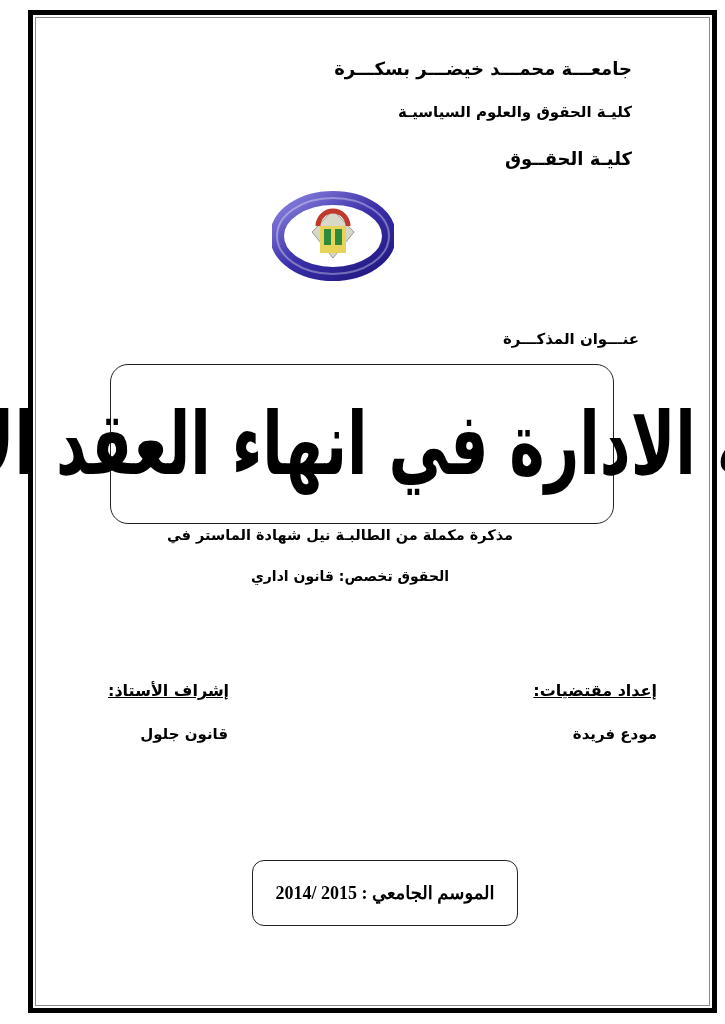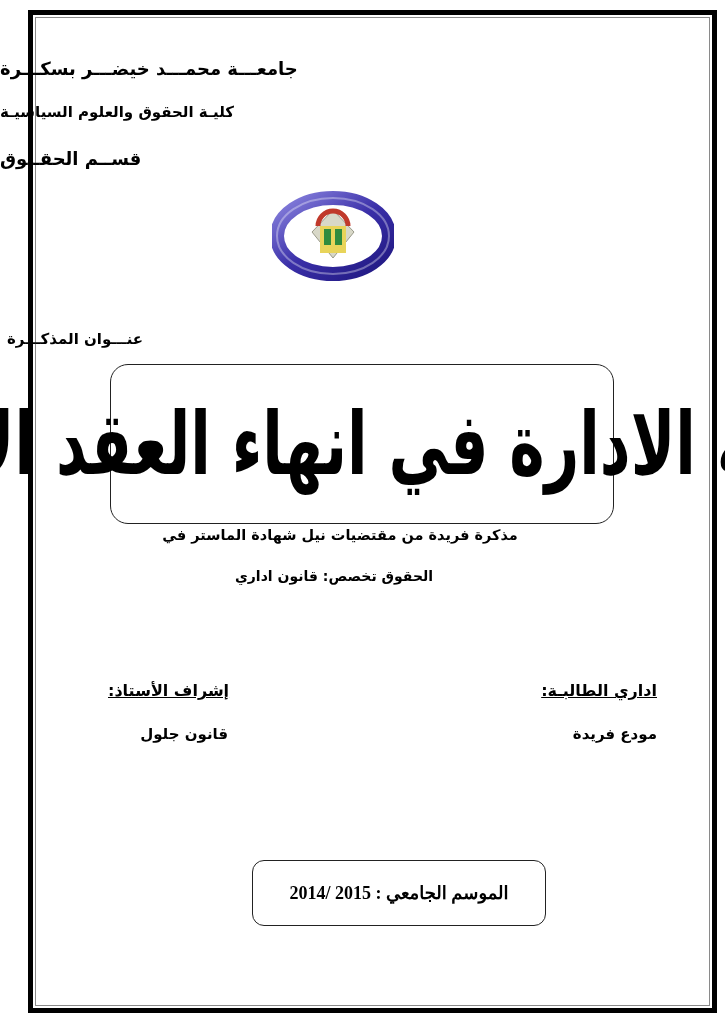--- a/index.html
+++ b/index.html
@@ -1,46 +1,46 @@
 <!DOCTYPE html>
 <html><head>
   <meta charset="utf-8">
   <style>
     html, body { margin: 0; padding: 0; background: #ffffff; }
     body { width: 725px; height: 1024px; position: relative; overflow: hidden; font-family: "DejaVu Sans", sans-serif; color: #000; }
     .frame-outer { position: absolute; left: 28px; top: 10px; width: 689px; height: 1003px; border: 5px solid #000; box-sizing: border-box; }
     .frame-inner { position: absolute; left: 35px; top: 17px; width: 675px; height: 989px; border: 1px solid #8a8a8a; box-sizing: border-box; }
     .rtl { direction: rtl; unicode-bidi: embed; }
-    .line { position: absolute; left: 0; width: 624px; text-align: left; white-space: nowrap; font-weight: bold; }
+    .line { position: absolute; left: 8px; width: 624px; text-align: right; white-space: nowrap; font-weight: bold; }
     .uni { top: 58px; font-size: 18px; letter-spacing: 1px; }
     .fac { top: 103px; font-size: 15px; }
     .dept { top: 148px; font-size: 18px; }
     .logo { position: absolute; left: 272px; top: 186px; width: 122px; height: 98px; }
     .thesis-label { top: 330px; font-size: 15px; padding-left: 7px; }
     .title-box { position: absolute; left: 110px; top: 364px; width: 504px; height: 160px; border: 1.5px solid #222; border-radius: 18px; box-sizing: border-box; display: flex; align-items: center; justify-content: center; }
     .title-text { font-family: "DejaVu Sans", sans-serif; font-weight: bold; font-size: 60px; transform: scaleY(1.45); letter-spacing: -1px; white-space: nowrap; }
     .memo1 { top: 527px; font-size: 14.5px; left: 160px; width: 360px; text-align: center; }
-    .memo2 { top: 568px; font-size: 14px; left: 144px; width: 380px; text-align: center; font-weight: bold; }
+    .memo2 { top: 568px; font-size: 14px; left: 160px; width: 380px; text-align: center; font-weight: bold; }
     .col { position: absolute; font-weight: bold; white-space: nowrap; }
     .prep-label { right: 68px; top: 681px; font-size: 16px; text-decoration: underline; }
     .prep-name { right: 68px; top: 725px; font-size: 15px; }
     .sup-label { left: 108px; top: 681px; width: 126px; text-align: left; font-size: 16px; text-decoration: underline; }
     .sup-name { left: 108px; top: 725px; width: 120px; text-align: right; font-size: 15px; }
-    .year-box { position: absolute; left: 252px; top: 860px; width: 294px; height: 66px; border: 1.5px solid #222; border-radius: 12px; box-sizing: border-box; display: flex; align-items: center; justify-content: center; }
+    .year-box { position: absolute; left: 252px; top: 860px; width: 266px; height: 66px; border: 1.5px solid #222; border-radius: 12px; box-sizing: border-box; display: flex; align-items: center; justify-content: center; }
     .year-text { font-family: "Liberation Serif", serif; font-weight: bold; font-size: 18px; white-space: nowrap; }
   </style>
 </head>
 <body>
 
 <div class="frame-outer"></div>
 <div class="frame-inner"></div>
 
 <div class="line uni rtl">جامعـــة محمـــد خيضـــر بسكـــرة</div>
 <div class="line fac rtl">كليـة الحقوق والعلوم السياسيـة</div>
-<div class="line dept rtl">قســم الحقــوق</div>
+<div class="line dept rtl">كليـة الحقــوق</div>
 
 <div class="logo">
   <svg width="122" height="98" viewBox="0 0 122 98">
     <defs>
       <linearGradient id="ring" x1="0" y1="0" x2="1" y2="1">
         <stop offset="0" stop-color="#8c86e0"></stop>
         <stop offset="0.5" stop-color="#3a2fa8"></stop>
         <stop offset="1" stop-color="#1f1780"></stop>
       </linearGradient>
     </defs>
@@ -54,24 +54,24 @@
     <rect x="48" y="62" width="26" height="5" fill="#e8d45a"></rect>
   </svg>
 </div>
 
 <div class="line thesis-label rtl">عنـــوان المذكـــرة</div>
 
 <div class="title-box">
   <div class="title-text rtl">سلطة الادارة في انهاء العقد الاداري</div>
 </div>
 
-<div class="line memo1 rtl">مذكرة فريدة من مقتضيات نيل شهادة الماستر في</div>
+<div class="line memo1 rtl">مذكرة مكملة من الطالبـة نيل شهادة الماستر في</div>
 <div class="line memo2 rtl">الحقوق تخصص: قانون اداري</div>
 
-<div class="col prep-label rtl">اداري الطالبـة:</div>
+<div class="col prep-label rtl">إعداد مقتضيات:</div>
 <div class="col prep-name rtl">مودع فريدة</div>
 
 <div class="col sup-label rtl">إشراف الأستاذ:</div>
 <div class="col sup-name rtl">قانون جلول</div>
 
 <div class="year-box">
   <div class="year-text">
     <span dir="ltr">2014/ 2015</span>
     <span dir="rtl">الموسم الجامعي :</span>
   </div>

